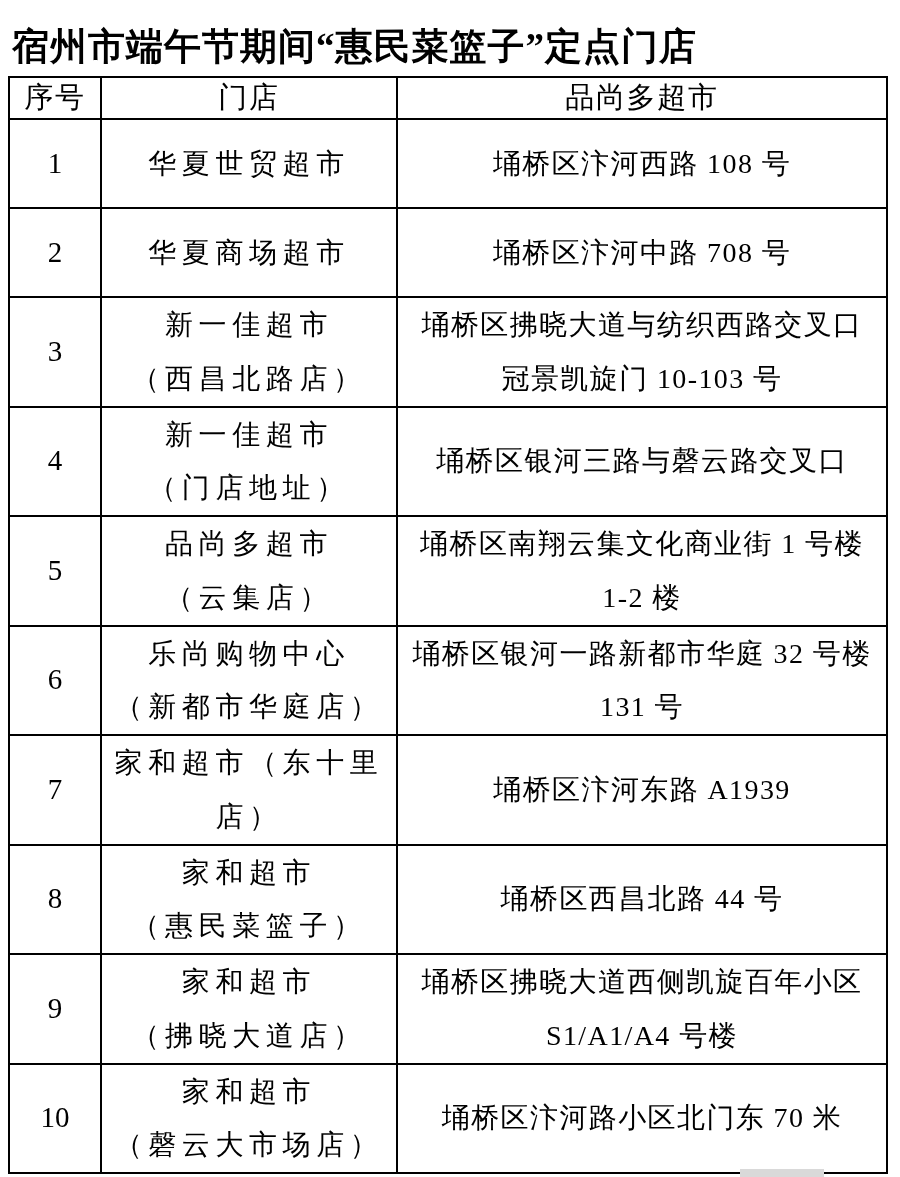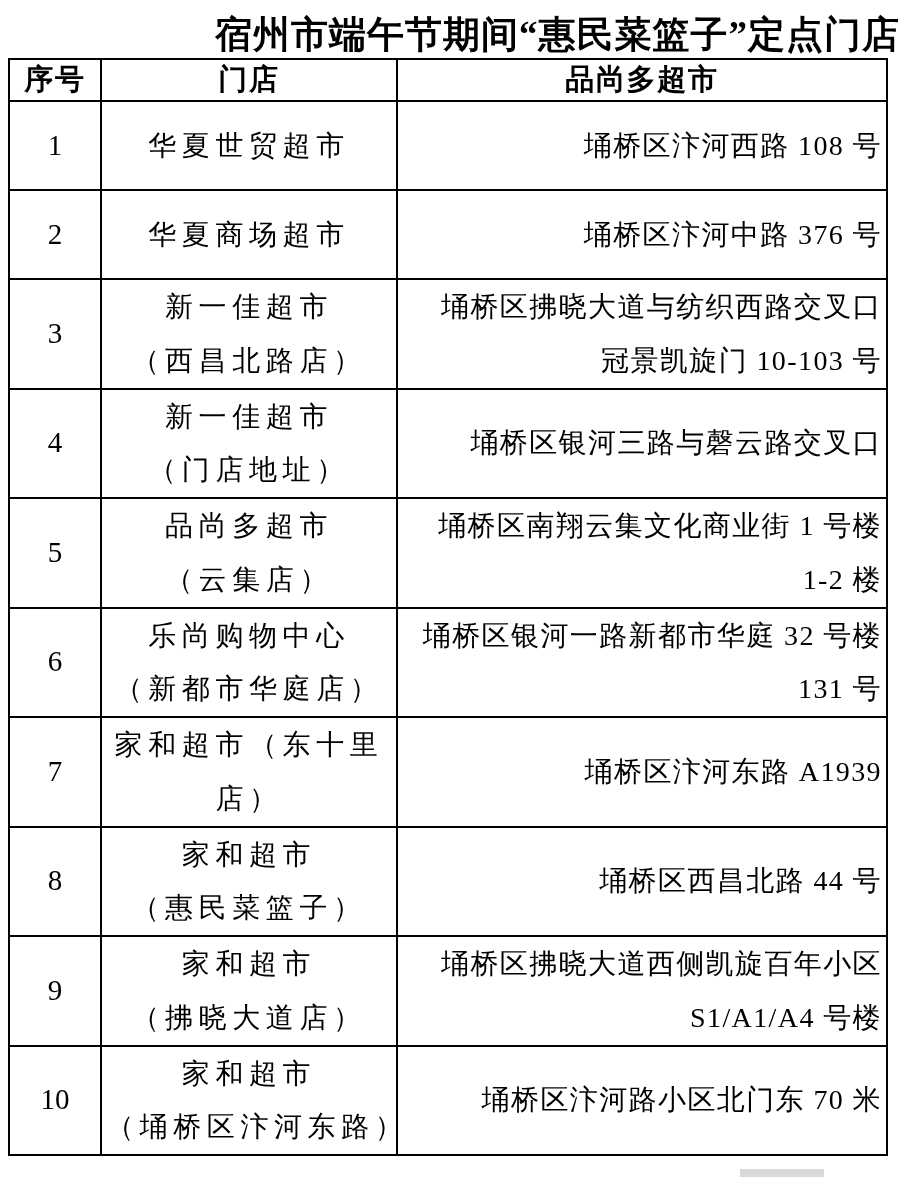--- a/index.html
+++ b/index.html
@@ -15,24 +15,24 @@
   body {
     width: 900px;
     height: 1177px;
     background: var(--paper);
     color: var(--ink);
     font-family: "Liberation Serif", "DejaVu Serif", serif;
     position: relative;
     overflow: hidden;
   }
   .page-title {
-    margin: 0;
+    margin: 12px;
     padding-top: 13px;
     height: 52px;
-    text-align: right;
+    text-align: left;
     font-size: 37px;
     font-weight: bold;
     letter-spacing: 1px;
     line-height: 1.2;
     white-space: nowrap;
   }
   table.stores {
     border-collapse: collapse;
     table-layout: fixed;
     width: 878px;
@@ -45,32 +45,32 @@
   th, td {
     border: 2px solid var(--ink);
     text-align: center;
     vertical-align: middle;
     padding: 0 4px;
     background: var(--paper);
   }
   th {
     height: 36px;
     font-size: 29px;
-    font-weight: bold;
+    font-weight: normal;
     letter-spacing: 0.06em;
   }
   td {
     font-size: 28px;
     line-height: 1.92;
   }
   tr.short td { height: 89px; }
   tr.tall td  { height: 105px; }
   td.cell-no { font-size: 29px; letter-spacing: 0; }
   .store-line { letter-spacing: 0.2em; white-space: nowrap; }
-  .addr-line  { letter-spacing: 0.05em; white-space: nowrap; text-align: right; }
+  .addr-line  { letter-spacing: 0.05em; white-space: nowrap; }
   .cut-off-element {
     position: absolute;
     left: 740px;
     top: 1169px;
     width: 84px;
     height: 8px;
     background: var(--artifact);
   }
 </style>
 </head>
@@ -100,21 +100,21 @@
         <td>
           <div class="addr-line">埇桥区汴河西路 108 号</div>
         </td>
       </tr>
       <tr class="short">
         <td class="cell-no">2</td>
         <td>
           <div class="store-line">华夏商场超市</div>
         </td>
         <td>
-          <div class="addr-line">埇桥区汴河中路 376 号</div>
+          <div class="addr-line">埇桥区汴河中路 708 号</div>
         </td>
       </tr>
       <tr class="tall">
         <td class="cell-no">3</td>
         <td>
           <div class="store-line">新一佳超市</div>
           <div class="store-line">（西昌北路店）</div>
         </td>
         <td>
           <div class="addr-line">埇桥区拂晓大道与纺织西路交叉口</div>
@@ -181,21 +181,21 @@
         </td>
         <td>
           <div class="addr-line">埇桥区拂晓大道西侧凯旋百年小区</div>
           <div class="addr-line">S1/A1/A4 号楼</div>
         </td>
       </tr>
       <tr class="tall">
         <td class="cell-no">10</td>
         <td>
           <div class="store-line">家和超市</div>
-          <div class="store-line">（埇桥区汴河东路）</div>
+          <div class="store-line">（磬云大市场店）</div>
         </td>
         <td>
           <div class="addr-line">埇桥区汴河路小区北门东 70 米</div>
         </td>
       </tr>
     </tbody>
 </table>
 
 <div class="cut-off-element"></div>
 

